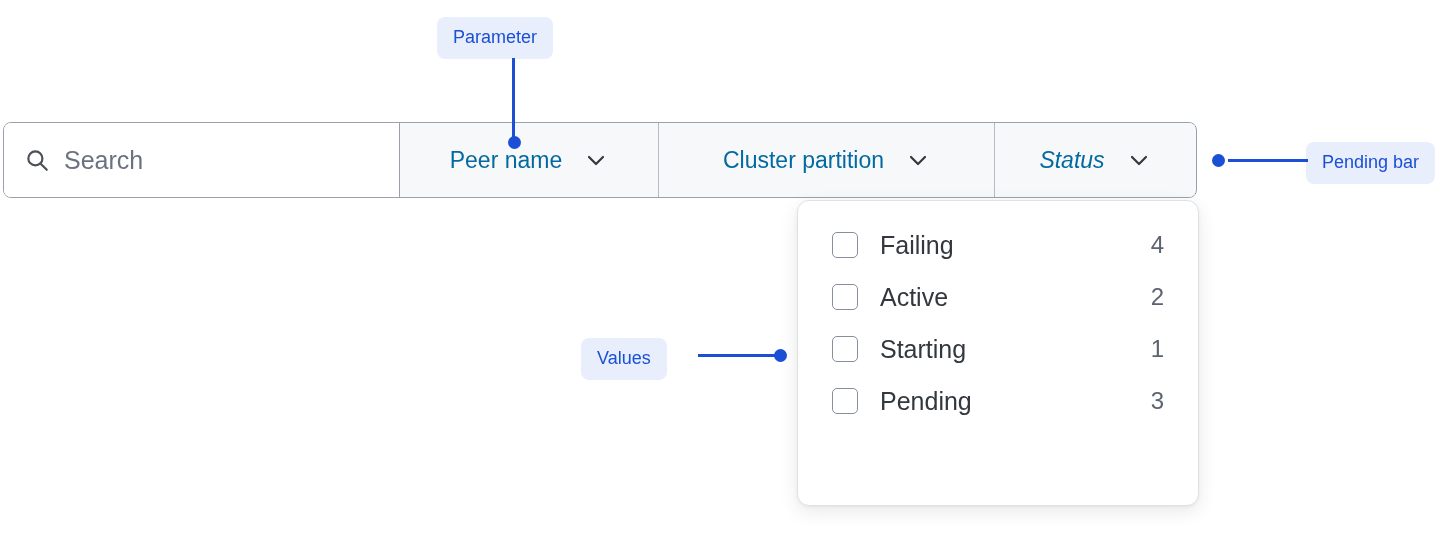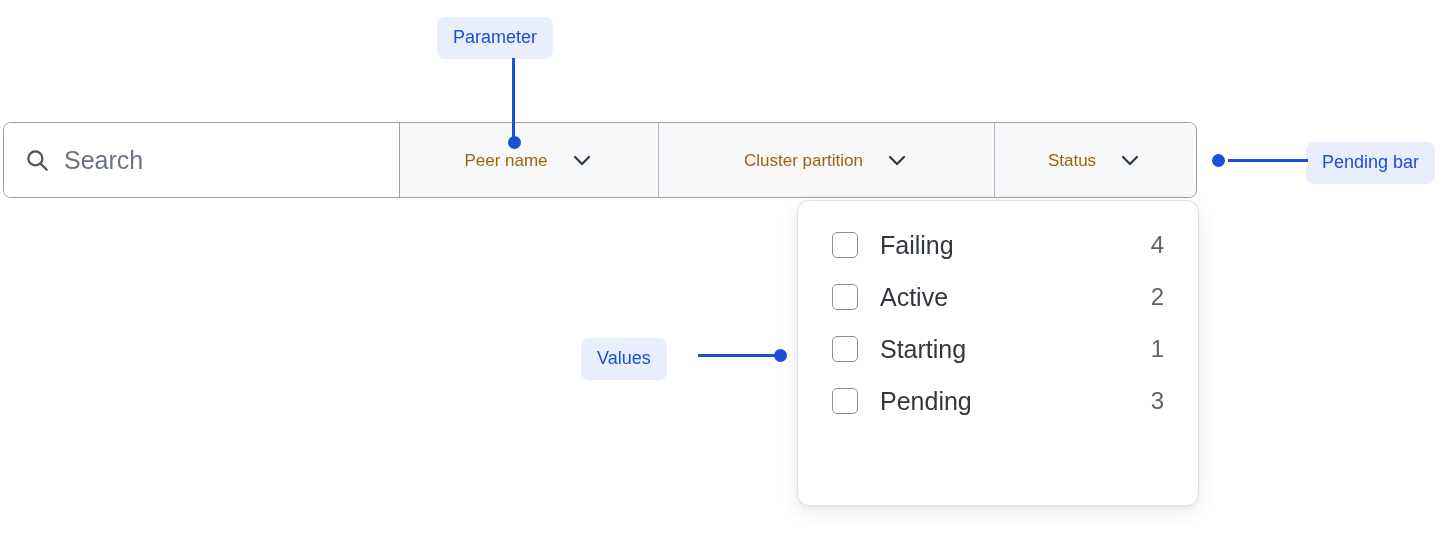--- a/index.html
+++ b/index.html
@@ -72,28 +72,29 @@
     justify-content: center;
     gap: 22px;
     background: #f7f8f9;
     border-right: 1.5px solid #b6bac2;
     box-sizing: border-box;
     cursor: pointer;
     user-select: none;
   }
   .filter-segment:last-child {
     border-right: none;
+    font-style: italic;
   }
   .seg-peer    { width: 259px; flex: 0 0 259px; }
   .seg-cluster { width: 336px; flex: 0 0 336px; }
   .seg-status  { width: 200px; flex: 0 0 200px; }
 
   .filter-label {
-    font-size: 17px;
-    color: #a16207;
+    font-size: 23px;
+    color: #0369a1;
     white-space: nowrap;
     line-height: 1;
   }
   .chevron {
     width: 24px;
     height: 24px;
     flex: 0 0 24px;
     display: block;
     color: #32383e;
   }

